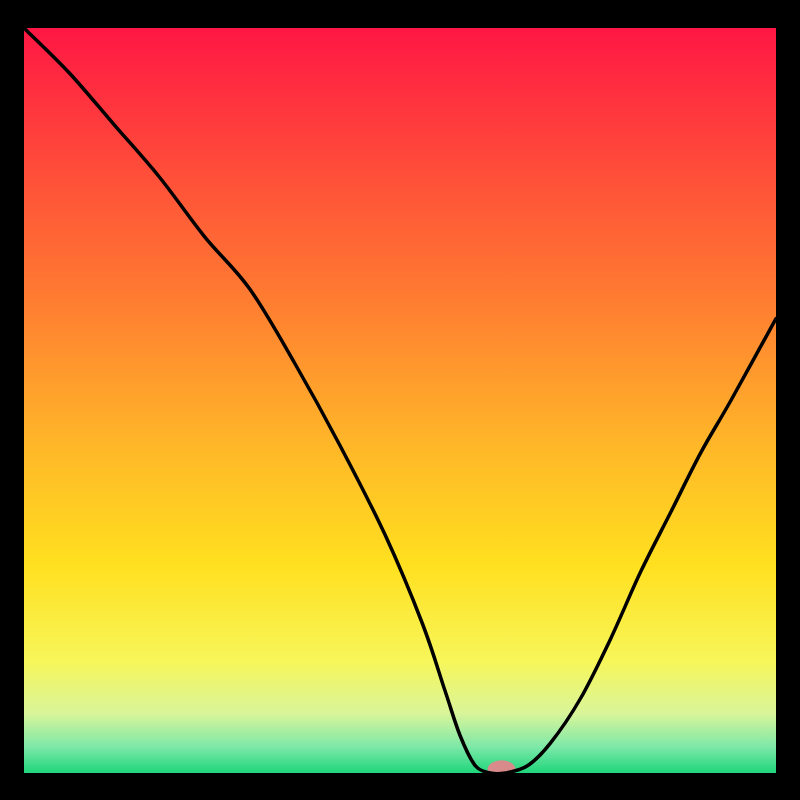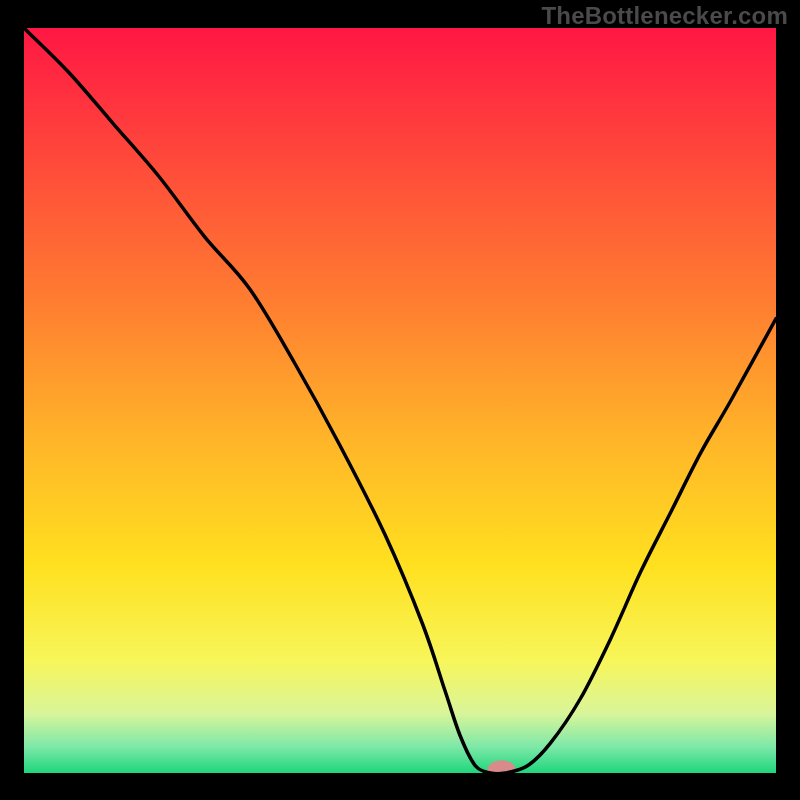--- a/index.html
+++ b/index.html
@@ -36,21 +36,20 @@
     overflow: hidden;
   }
   svg {
     display: block;
   }
 </style>
 </head>
 <body>
 
 <div class="container">
-  <div class="watermark">TheBottlenecker.com</div>
   <div class="plot-area">
     <svg id="chart-svg" width="752" height="745" viewBox="0 0 752 745">
         <defs>
           <linearGradient id="bg-grad" x1="0" y1="0" x2="0" y2="1">
             <stop offset="0%" stop-color="#ff1744"></stop>
             <stop offset="18%" stop-color="#ff4a3a"></stop>
             <stop offset="36%" stop-color="#ff7b31"></stop>
             <stop offset="55.00000000000001%" stop-color="#ffb429"></stop>
             <stop offset="72%" stop-color="#ffe01f"></stop>
             <stop offset="85%" stop-color="#f7f65a"></stop>

